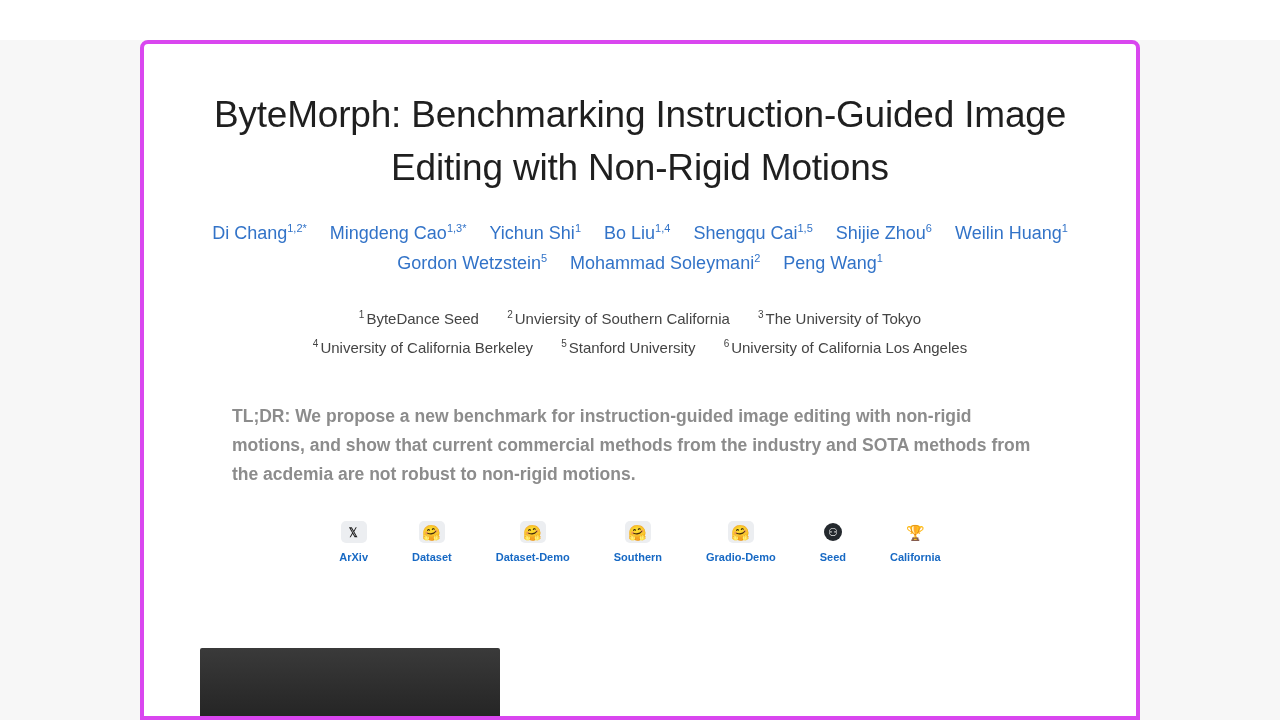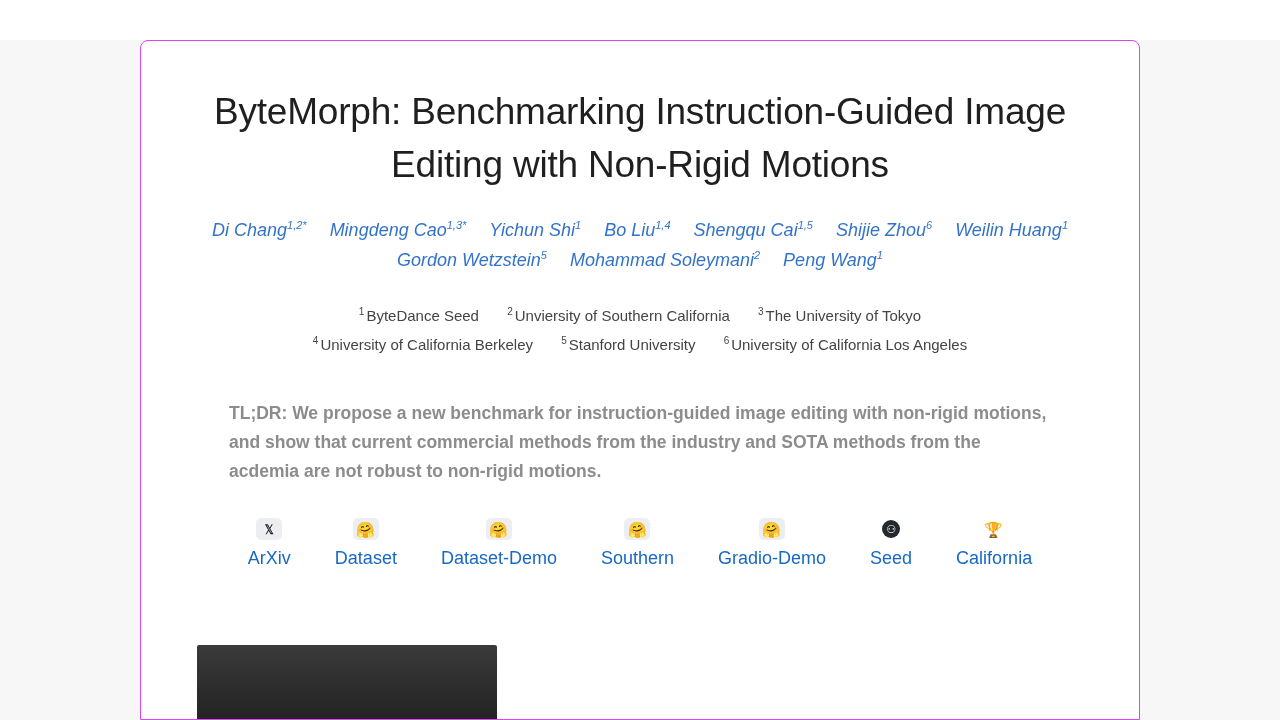--- a/index.html
+++ b/index.html
@@ -18,21 +18,21 @@
     height: 40px;
     background: #ffffff;
   }
   #page-card {
     position: absolute;
     top: 40px;
     left: 140px;
     width: 1000px;
     height: 680px;
     background: #ffffff;
-    border: 1px solid #d946ef;
+    border: 4px solid #d946ef;
     border-radius: 8px 8px 0 0;
     box-sizing: border-box;
     overflow: hidden;
   }
   .title {
     margin: 0;
     padding: 44px 60px 0 60px;
     text-align: center;
     font-size: 37px;
     font-weight: 400;
@@ -44,21 +44,20 @@
     margin: 0;
     padding: 24px 40px 0 40px;
     text-align: center;
     font-size: 18px;
     line-height: 30px;
     color: #3273c8;
   }
   .authors .author {
     white-space: nowrap;
     margin: 0 9px;
-    font-style: italic;
   }
   .authors sup {
     font-size: 11px;
     vertical-align: super;
     line-height: 0;
   }
   .affils {
     margin: 12px;
     padding: 14px 80px 0 80px;
     text-align: center;
@@ -111,22 +110,22 @@
     justify-content: center;
     font-size: 13px;
     line-height: 1;
     margin-bottom: 8px;
     overflow: hidden;
   }
   .link-icon.plain {
     background: transparent;
   }
   .link-label {
-    font-size: 18px;
-    font-weight: normal;
+    font-size: 11px;
+    font-weight: bold;
     color: #1769c4;
     white-space: nowrap;
     text-align: right;
   }
   .video-box {
     position: absolute;
     left: 56px;
     top: 604px;
     width: 300px;
     height: 80px;

